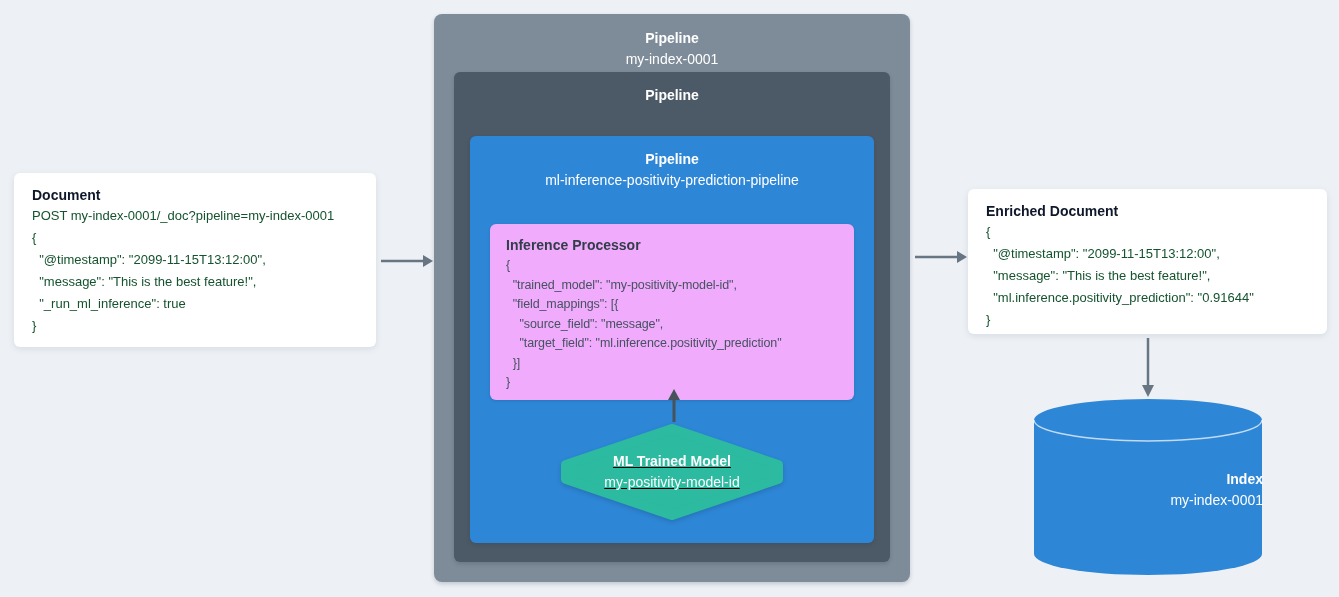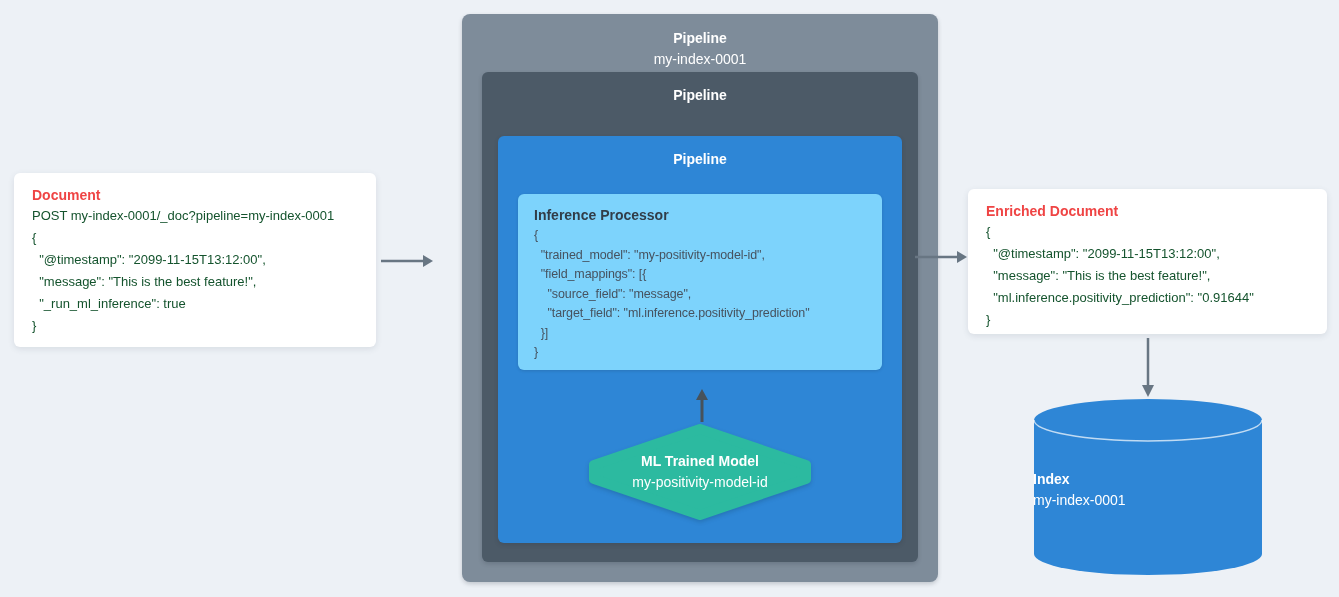--- a/index.html
+++ b/index.html
@@ -8,21 +8,21 @@
     position:relative; width:1339px; height:597px;
     background:#edf1f6; overflow:hidden;
     font-family:"Liberation Sans", sans-serif;
   }
   
   .card {
     position:absolute; background:#ffffff; border-radius:6px;
     box-shadow:0 2px 6px rgba(60,75,90,.12);
     padding:12px 18px 10px 18px;
   }
-  .card-title { font-size:14px; font-weight:bold; color:#ef4444; line-height:20px; }
+  .card-title { font-size:14px; font-weight:bold; color:#0f172a; line-height:20px; }
   .code {
     font-size:13px; color:#14532d; line-height:22px; white-space:pre;
   }
   
   .box { position:absolute; border-radius:6px; box-shadow:0 2px 4px rgba(40,52,64,.22); }
   .box-head { text-align:center; }
   .box-title { font-size:14px; font-weight:bold; color:#ffffff; line-height:22px; }
   .box-name  { font-size:14px; color:#ffffff; line-height:21px; }
   .proc {
     position:absolute; border-radius:6px; padding:11px 16px 8px 16px;
@@ -31,28 +31,28 @@
   .proc-title { font-size:14px; font-weight:bold; color:#313d48; line-height:21px; }
   .proc-code {
     font-size:12.5px; color:#46525f; line-height:19.5px;
     letter-spacing:-0.1px; white-space:pre;
   }
   .abs { position:absolute; }
   
   .hex-wrap { position:absolute; filter:drop-shadow(0 2px 2px rgba(0,30,40,.18)); }
   .hex-label {
     position:absolute; inset:0; display:flex; flex-direction:column;
-    align-items:center; justify-content:center; text-align:center;
+    align-items:center; justify-content:center; text-align:center;text-decoration:underline;
   }
   .hex-title { font-size:14px; font-weight:bold; color:#fff; line-height:21px; }
   .hex-name  { font-size:14px; color:#fff; line-height:21px;text-align:right; }
   
   .cyl-wrap { position:absolute; }
   .cyl-label {
-    position:absolute; left:0; right:0; top:71px; text-align:left;
+    position:absolute; left:0; right:0; top:71px; text-align:right;
   }
   .cyl-title { font-size:14px; font-weight:bold; color:#fff; line-height:21px; }
   .cyl-name  { font-size:14px; color:#fff; line-height:21px; }
 </style>
 </head>
 <body>
 
 <div class="stage">
 
   <div class="card" style="left:14px; top:173px; width:362px; height:174px;">
@@ -64,37 +64,38 @@
   "_run_ml_inference": true
 }</div>
   </div>
 
   <svg class="abs" style="left:380px; top:253px;" width="54" height="16" viewBox="0 0 54 16">
     <line x1="1" y1="8" x2="43" y2="8" stroke="#68embed7683" stroke-width="2.5"></line>
     <line x1="1" y1="8" x2="43" y2="8" stroke="#687683" stroke-width="2.5"></line>
     <path d="M43 2 L53 8 L43 14 Z" fill="#687683"></path>
   </svg>
 
-  <div class="box" style="left:434px; top:14px; width:476px; height:568px; background:#7e8c9a; border-radius:8px;margin-left:28px;">
+  <div class="box" style="left:434px; top:14px; width:476px; height:568px; background:#7e8c9a; border-radius:8px;">
     <div class="box-head" style="padding-top:13px;">
       <div class="box-title">Pipeline</div>
       <div class="box-name">my-index-0001</div>
     </div>
 
     <div class="box" style="left:20px; top:58px; width:436px; height:490px; background:#4c5a67;">
       <div class="box-head" style="padding-top:12px;">
         <div class="box-title">Pipeline</div>
       </div>
 
       <div class="box" style="left:16px; top:64px; width:404px; height:407px; background:#2e86d6;">
         <div class="box-head" style="padding-top:12px;">
           <div class="box-title">Pipeline</div>
+          <div class="box-name">ml-inference-positivity-prediction-pipeline</div>
         </div>
 
-        <div class="proc" style="left:20px; top:58px; width:364px; height:176px; background:#7dd3fc;">
+        <div class="proc" style="left:20px; top:88px; width:364px; height:176px; background:#f0abfc;">
           <div class="proc-title">Inference Processor</div>
           <div class="proc-code">{
   "trained_model": "my-positivity-model-id",
   "field_mappings": [{
     "source_field": "message",
     "target_field": "ml.inference.positivity_prediction"
   }]
 }</div>
         </div>
 

